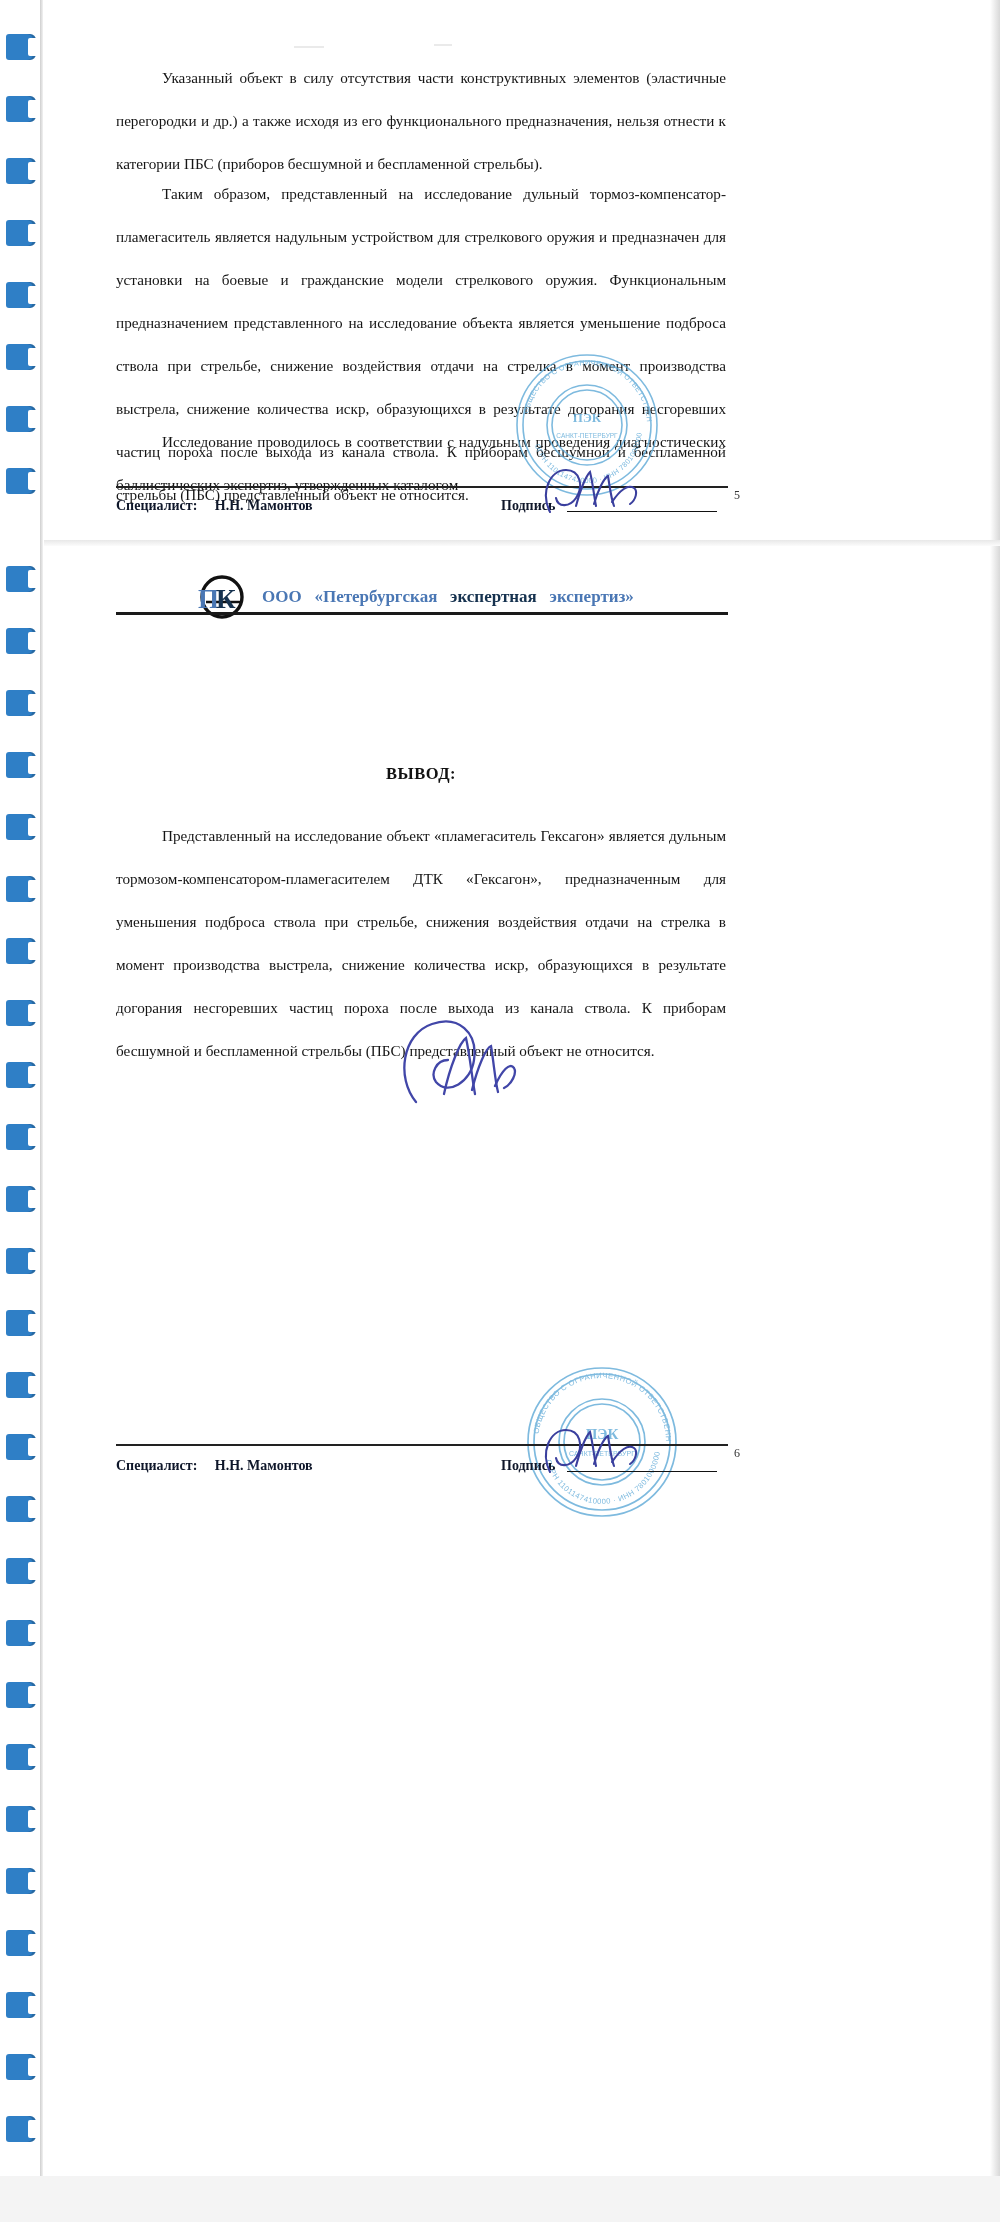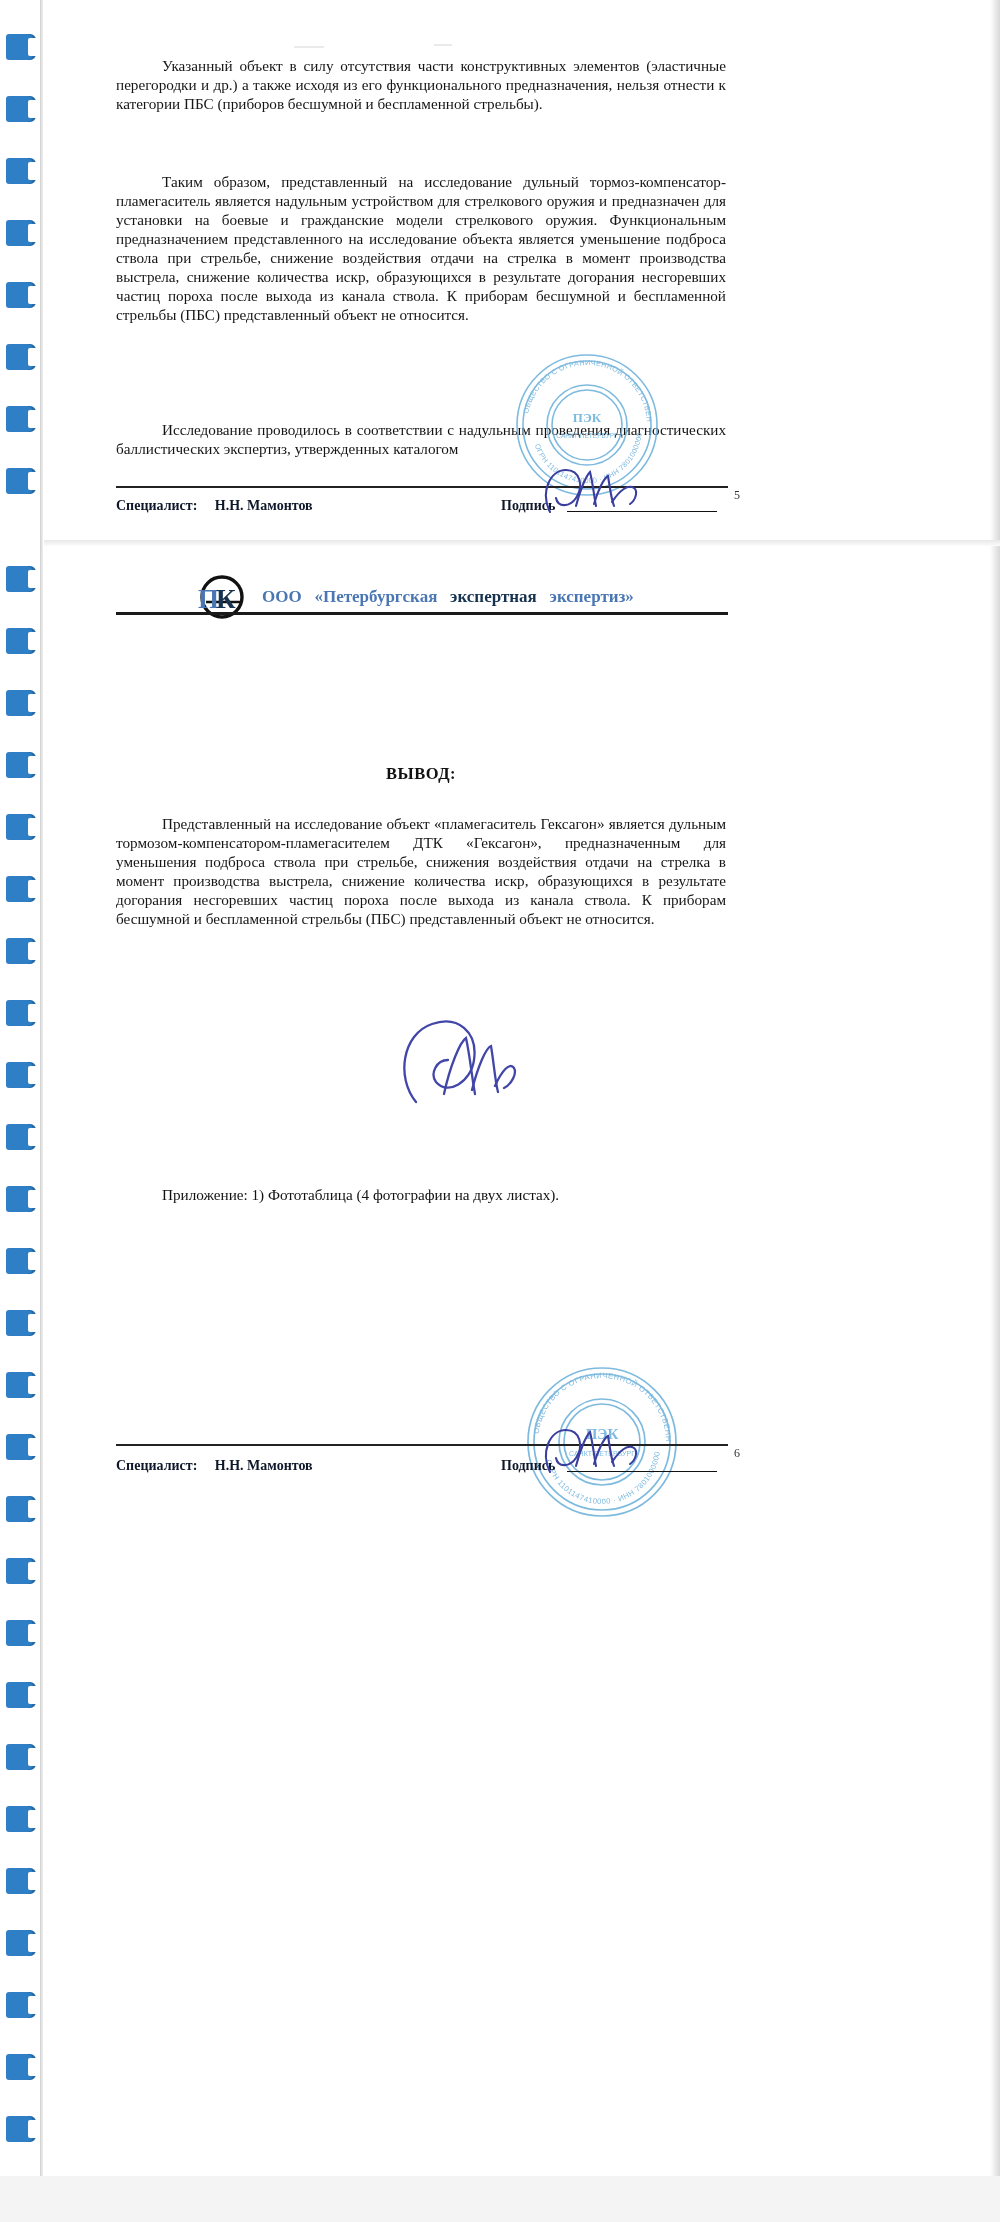--- a/index.html
+++ b/index.html
@@ -102,21 +102,21 @@
     height: 46px;
     background: #f4f4f4;
   }
 
   
   .body-block {
     position: absolute;
     left: 72px;
     width: 610px;
     font-size: 15.2px;
-    line-height: 19px;
+    line-height: 43px;
     text-align: justify;
     text-justify: inter-word;
     color: #151515;
   }
   .body-block p {
     margin: 0 0 0 0;
     text-indent: 46px;
   }
   .body-block p.no-indent {
     text-indent: 0;
@@ -375,21 +375,20 @@
 
     <svg class="ink" style="left:348px; top:470px;" width="130" height="92" viewBox="0 0 130 92">
       <g fill="none" stroke="#4146a8" stroke-width="2.3" stroke-linecap="round">
         <path d="M24,86 C4,62 10,18 40,8 C66,-1 86,16 82,44 C79,66 56,80 44,66 C38,58 44,44 56,44"></path>
         <path d="M52,78 C58,50 68,26 74,22 C78,40 80,62 83,78"></path>
         <path d="M80,74 C86,50 94,32 99,30 C102,48 103,64 106,76"></path>
         <path d="M103,70 C110,54 118,46 122,52 C125,57 120,68 112,72"></path>
       </g>
     </svg>
 
-    <div class="attachment-line" style="top:640px;">Приложение: 1) Фототаблица (4 фотографии на двух листах).</div>
 
     <svg class="stamp" style="left:478px; top:816px;" width="160" height="160" viewBox="0 0 160 160">
       <g fill="none" stroke="#5aa7d6" stroke-width="1.7">
         <circle cx="80" cy="80" r="74"></circle>
         <circle cx="80" cy="80" r="68"></circle>
         <circle cx="80" cy="80" r="43"></circle>
         <circle cx="80" cy="80" r="38"></circle>
       </g>
       <g fill="#5aa7d6" font-family="'Liberation Sans', sans-serif" font-size="7.6" letter-spacing="0.5">
         <path id="arcTop6" d="M 16,80 A 64,64 0 0 1 144,80" fill="none"></path>

